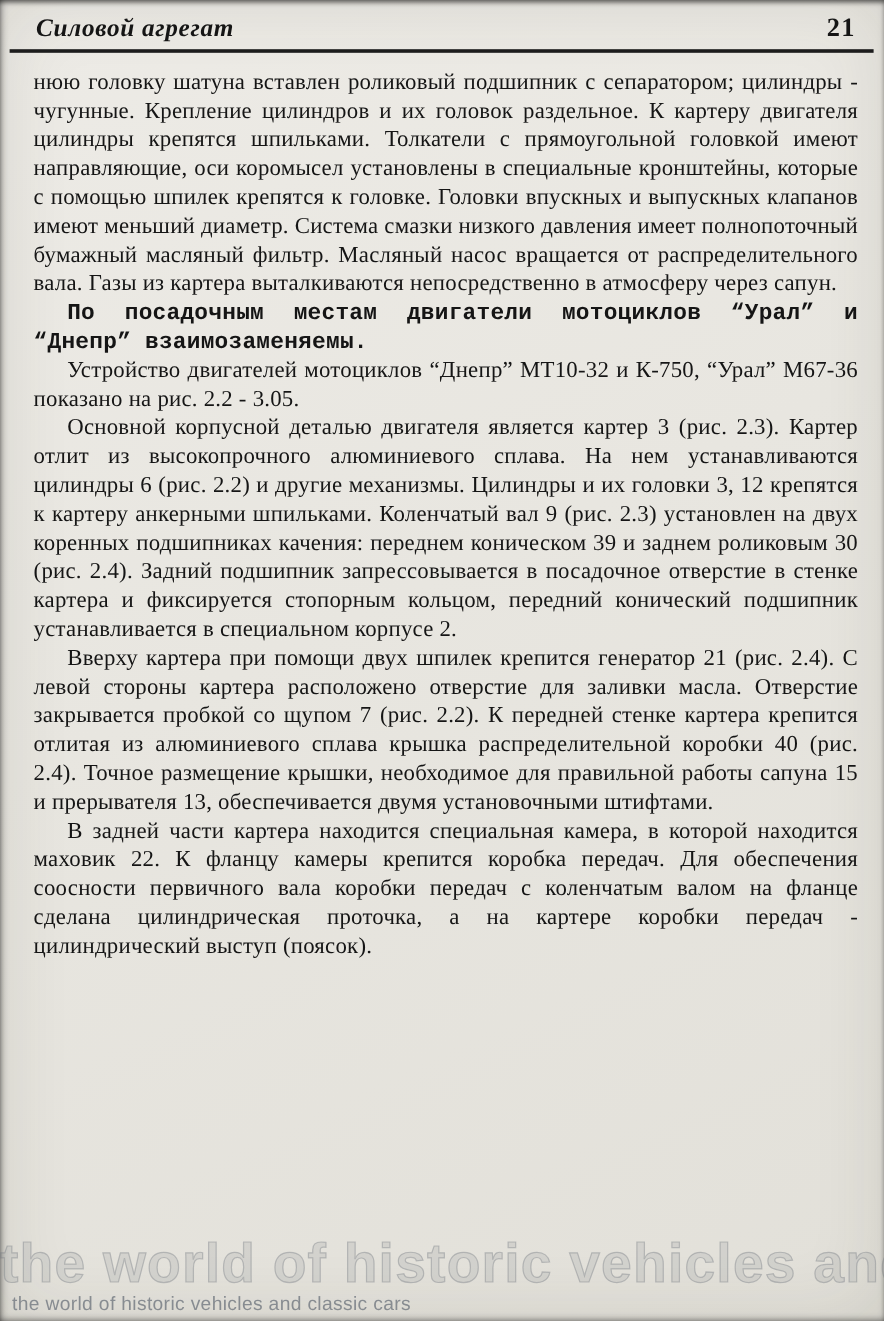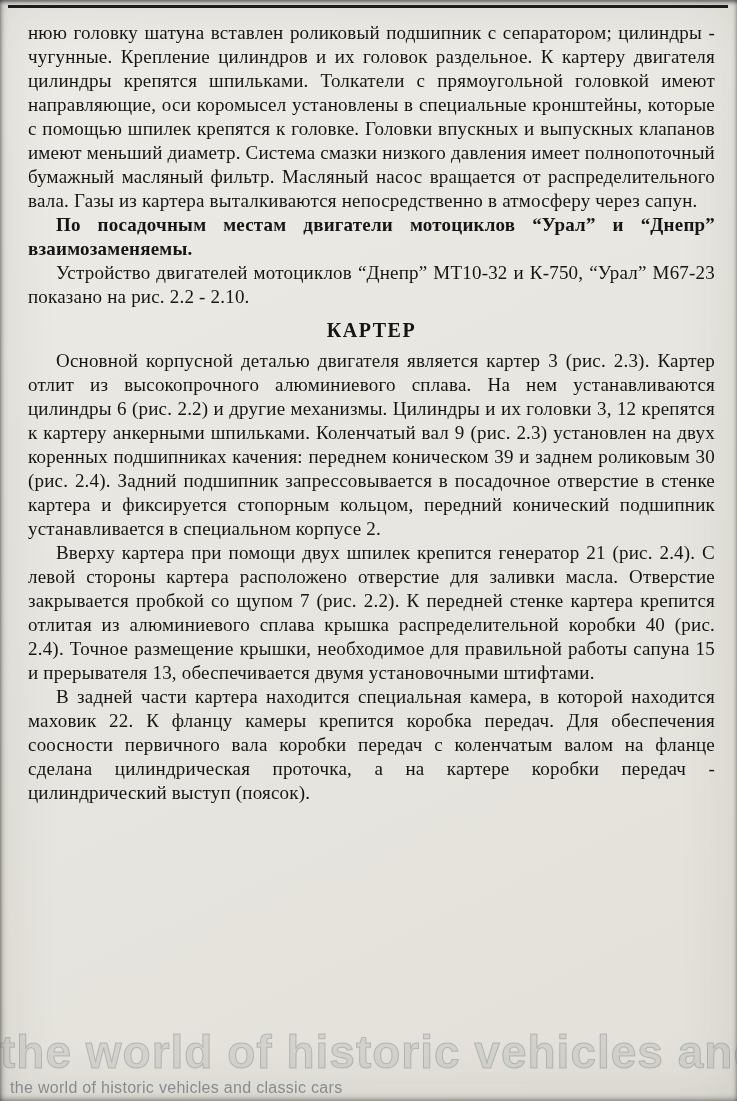--- a/index.html
+++ b/index.html
@@ -31,21 +31,21 @@
     height:3px; background:#1c1c1c; margin:5px 9px 0 8px; border:none;
   }
   .body-text {
     padding:13px 22px 0 28px;
     font-size:19px; line-height:24px;
     text-align:justify;
     letter-spacing:.2px;
   }
   .para { margin:0; }
   .indent { text-indent:28px; }
-  .bold { font-weight:bold; }
+  .bold { font-weight:bold;font-family:Liberation Mono, monospace; }
   .section-heading {
     text-align:center; font-size:20px; font-weight:bold;
     letter-spacing:1.5px; margin:9px 0 7px 0;
   }
   .watermark-logo {
     position:absolute; left:0; right:0; bottom:22px;
     font-family:"Liberation Sans", sans-serif;
     font-size:46px; font-weight:bold; letter-spacing:1px;
     white-space:nowrap; overflow:hidden;
     color:rgba(125,130,138,.16);
@@ -58,28 +58,31 @@
     font-size:16px; color:rgba(120,126,133,.85);
     letter-spacing:.3px;
     pointer-events:none;
   }
 </style>
 </head>
 <body>
 
 <div class="page">
 
+  <div class="header">
+    <span class="header-title">Силовой агрегат</span>
+    <span class="page-number">21</span>
+  </div>
   <div class="header-rule"></div>
 
   <div class="body-text">
     <p class="para">нюю головку шатуна вставлен роликовый подшипник с сепаратором; цилиндры - чугунные. Крепление цилиндров и их головок раздельное. К картеру двигателя цилиндры крепятся шпильками. Толкатели с прямоугольной головкой имеют направляющие, оси коромысел установлены в специальные кронштейны, которые с помощью шпилек крепятся к головке. Головки впускных и выпускных клапанов имеют меньший диаметр. Система смазки низкого давления имеет полнопоточный бумажный масляный фильтр. Масляный насос вращается от распределительного вала. Газы из картера выталкиваются непосредственно в атмосферу через сапун.</p>
     <p class="para indent bold">По посадочным местам двигатели мотоциклов “Урал” и “Днепр” взаимозаменяемы.</p>
-    <p class="para indent">Устройство двигателей мотоциклов “Днепр” МТ10-32 и К-750, “Урал” М67-23 показано на рис. 2.2 - 2.10.</p>
+    <p class="para indent">Устройство двигателей мотоциклов “Днепр” МТ10-32 и К-750, “Урал” М67-36 показано на рис. 2.2 - 3.05.</p>
 
-    <h2 class="section-heading">КАРТЕР</h2>
 
     <p class="para indent">Основной корпусной деталью двигателя является картер 3 (рис. 2.3). Картер отлит из высокопрочного алюминиевого сплава. На нем устанавливаются цилиндры 6 (рис. 2.2) и другие механизмы. Цилиндры и их головки 3, 12 крепятся к картеру анкерными шпильками. Коленчатый вал 9 (рис. 2.3) установлен на двух коренных подшипниках качения: переднем коническом 39 и заднем роликовым 30 (рис. 2.4). Задний подшипник запрессовывается в посадочное отверстие в стенке картера и фиксируется стопорным кольцом, передний конический подшипник устанавливается в специальном корпусе 2.</p>
     <p class="para indent">Вверху картера при помощи двух шпилек крепится генератор 21 (рис. 2.4). С левой стороны картера расположено отверстие для заливки масла. Отверстие закрывается пробкой со щупом 7 (рис. 2.2). К передней стенке картера крепится отлитая из алюминиевого сплава крышка распределительной коробки 40 (рис. 2.4). Точное размещение крышки, необходимое для правильной работы сапуна 15 и прерывателя 13, обеспечивается двумя установочными штифтами.</p>
     <p class="para indent">В задней части картера находится специальная камера, в которой находится маховик 22. К фланцу камеры крепится коробка передач. Для обеспечения соосности первичного вала коробки передач с коленчатым валом на фланце сделана цилиндрическая проточка, а на картере коробки передач - цилиндрический выступ (поясок).</p>
   </div>
 
   <div class="watermark-logo">the world of historic vehicles and classic cars</div>
   <div class="watermark-tagline">the world of historic vehicles and classic cars</div>
 
 </div>

